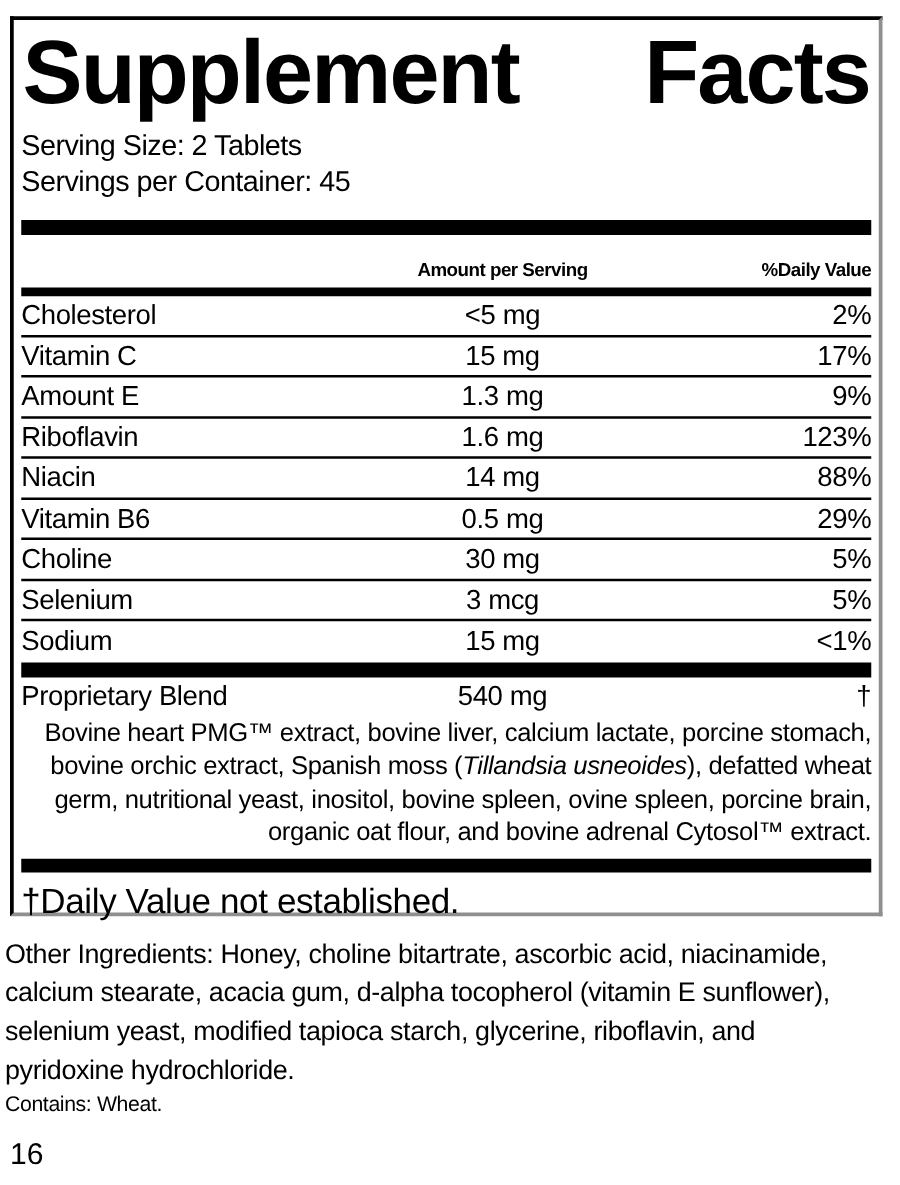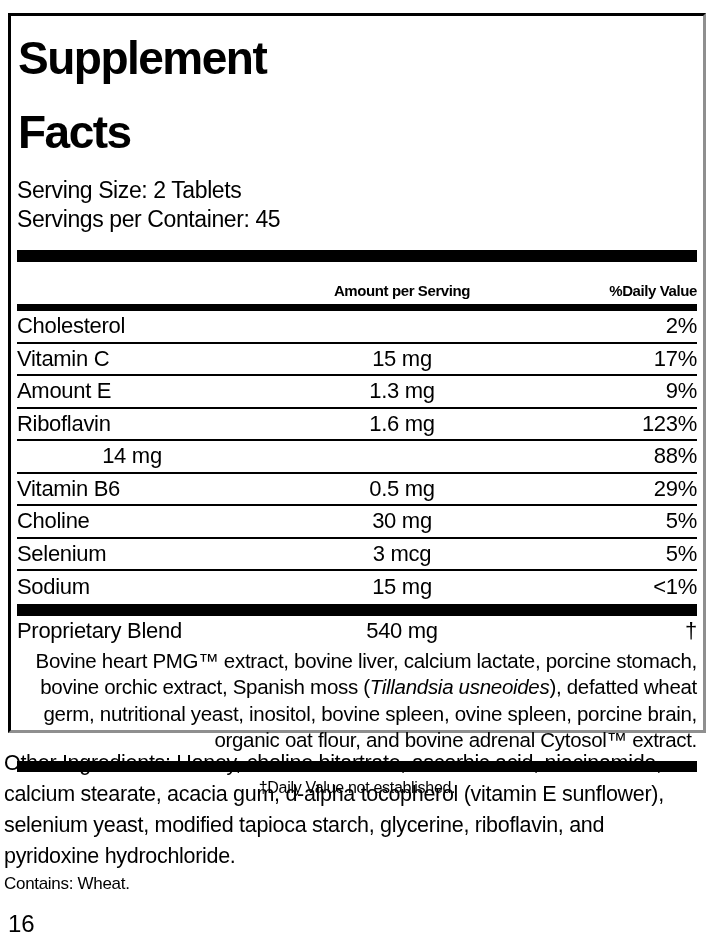--- a/index.html
+++ b/index.html
@@ -6,42 +6,42 @@
   .page{position:relative;width:720px;height:948px;background:#ffffff;
         font-family:"Liberation Sans",sans-serif;color:#000;overflow:hidden;
         -webkit-font-smoothing:antialiased;}
   
   .label-box{position:absolute;top:13px;left:8px;width:698px;height:720px;
              box-sizing:border-box;background:#fff;
              border-top:3px solid #000;border-left:3px solid #000;
              border-right:3px solid #8f8f8f;border-bottom:3px solid #8f8f8f;
              padding:5px 6px 0 6px;}
   .title-row{display:flex;justify-content:space-between;align-items:baseline;
-             font-weight:bold;font-size:46px;line-height:74px;letter-spacing:-1.5px;
-             margin:0 1px 0 1px;flex-direction:column;}
+             font-weight:bold;font-size:72px;line-height:74px;letter-spacing:-1.5px;
+             margin:0 1px 0 1px;}
   .serving-block{margin-top:7px;font-size:23px;line-height:29px;letter-spacing:-0.4px;}
   .bar{background:#000;width:100%;}
   .bar1{height:12px;margin-top:16px;}
   .bar2{height:7px;}
   .bar3{height:12px;}
   .bar4{height:11px;margin-top:7px;}
   .hdr-row{display:flex;align-items:center;padding:20px 0 5px 0;
            font-weight:bold;font-size:15px;letter-spacing:-0.4px;}
   .col-name{flex:1.5;min-width:0;}
   .col-amount{width:230px;text-align:center;}
   .col-dv{flex:1;text-align:right;}
   .nutrient-row{display:flex;align-items:center;height:32.5px;box-sizing:border-box;
                 font-size:22px;letter-spacing:-0.3px;
                 border-bottom:2px solid #000000;}
   .nutrient-row.last{border-bottom:none;}
   .prop-row{display:flex;align-items:center;height:30px;font-size:22px;letter-spacing:-0.3px;}
   .blend-text{margin:2px 0 0 5px;font-size:20.5px;line-height:26.5px;
               letter-spacing:-0.3px;white-space:pre-line;text-align:right;}
   .blend-text .it{font-style:italic;}
-  .footnote{padding:7px 0 0 0;font-size:16px;letter-spacing:-0.3px;text-align:center;}
+  .footnote{padding:7px 0 0 0;font-size:28px;letter-spacing:-0.3px;}
   
   .other-ingredients{position:absolute;top:748px;left:4px;width:712px;
                      font-size:21.5px;line-height:31px;letter-spacing:-0.3px;
                      white-space:pre-line;}
   .contains-line{position:absolute;top:874px;left:4px;font-size:17px;letter-spacing:-0.3px;}
   .page-number{position:absolute;top:910px;left:8px;font-size:24px;}
 </style>
 </head>
 <body>
 
@@ -65,38 +65,40 @@
       <span class="col-name"></span>
       <span class="col-amount">Amount per Serving</span>
       <span class="col-dv">%Daily Value</span>
     </div>
 
     <div class="bar bar2"></div>
 
     <div>
       <div class="nutrient-row">
         <span class="col-name">Cholesterol</span>
+        <span class="col-amount">&lt;5 mg</span>
         <span class="col-dv">2%</span>
       </div>
       <div class="nutrient-row">
         <span class="col-name">Vitamin C</span>
         <span class="col-amount">15 mg</span>
         <span class="col-dv">17%</span>
       </div>
       <div class="nutrient-row">
         <span class="col-name">Amount E</span>
         <span class="col-amount">1.3 mg</span>
         <span class="col-dv">9%</span>
       </div>
       <div class="nutrient-row">
         <span class="col-name">Riboflavin</span>
         <span class="col-amount">1.6 mg</span>
         <span class="col-dv">123%</span>
       </div>
       <div class="nutrient-row">
+        <span class="col-name">Niacin</span>
         <span class="col-amount">14 mg</span>
         <span class="col-dv">88%</span>
       </div>
       <div class="nutrient-row">
         <span class="col-name">Vitamin B6</span>
         <span class="col-amount">0.5 mg</span>
         <span class="col-dv">29%</span>
       </div>
       <div class="nutrient-row">
         <span class="col-name">Choline</span>

